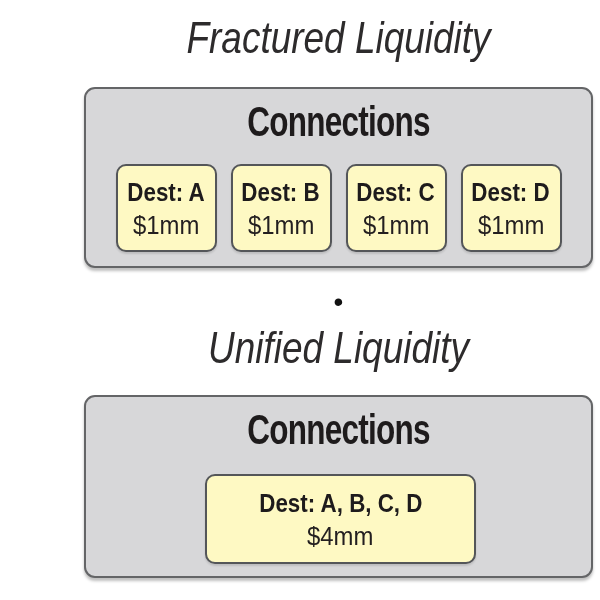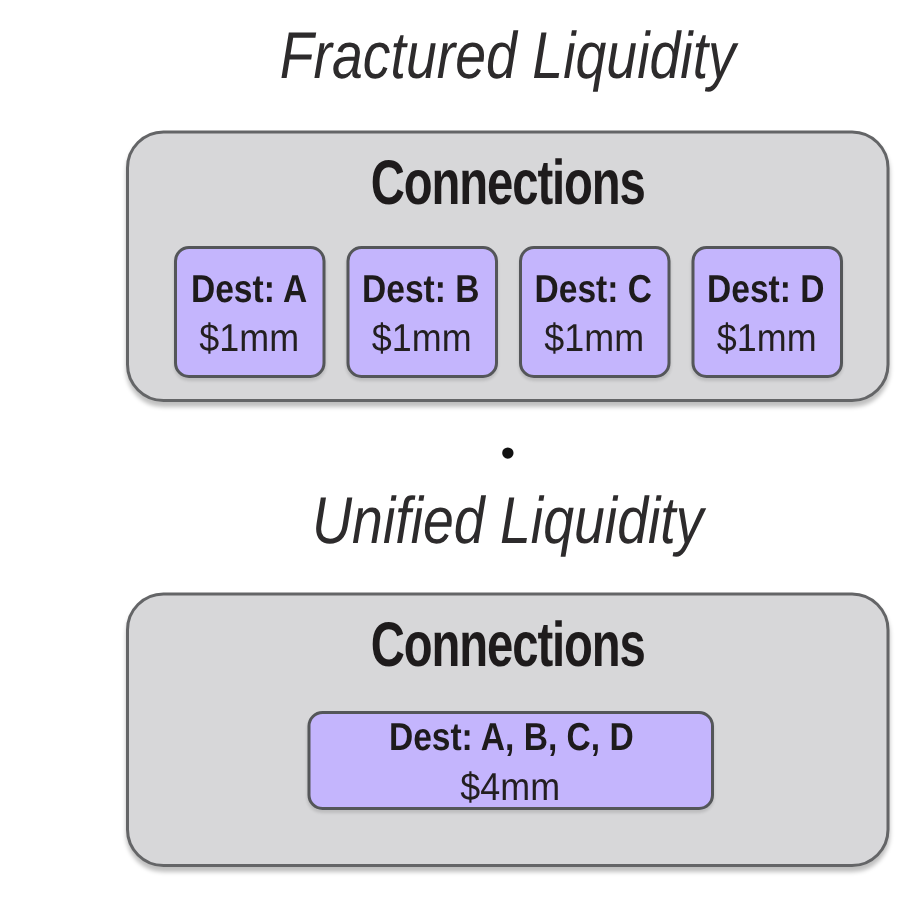--- a/index.html
+++ b/index.html
@@ -33,21 +33,21 @@
   .title1 { top: 14px; }
   .title2 { top: 324px; }
 
   .panel {
     position: absolute;
     left: 68px;
     width: 509px;
     box-sizing: border-box;
     background: #d7d7d9;
     border: 2px solid #646567;
-    border-radius: 25px;
+    border-radius: 11px;
     box-shadow: 0 3px 3px rgba(0,0,0,0.25);
   }
   .panel1 { top: 87px;  height: 181px; }
   .panel2 { top: 395px; height: 183px; }
 
   .panel-heading {
     margin-top: 9px;
     text-align: center;
     font-weight: bold;
     font-size: 42px;
@@ -65,21 +65,21 @@
     right: 0;
     top: 75px;
     display: flex;
     justify-content: center;
     gap: 14px;
   }
   .card {
     box-sizing: border-box;
     width: 101px;
     height: 88px;
-    background: #c4b5fd;
+    background: #fef9c3;
     border: 2px solid #545659;
     border-radius: 10px;
     display: flex;
     flex-direction: column;
     justify-content: center;
     align-items: center;
     box-shadow: 0 2px 2px rgba(0,0,0,0.12);
   }
   .card-dest {
     font-weight: bold;
@@ -98,21 +98,21 @@
     transform: scaleX(0.92);
     transform-origin: center;
     color: #231f20;
   }
 
   .card-wide {
     position: absolute;
     left: 119px;
     top: 77px;
     width: 271px;
-    height: 66px;
+    height: 90px;
   }
 
   .separator-dot {
     position: absolute;
     left: 68px;
     width: 509px;
     top: 288px;
     text-align: center;
     font-size: 28px;
     line-height: 28px;

